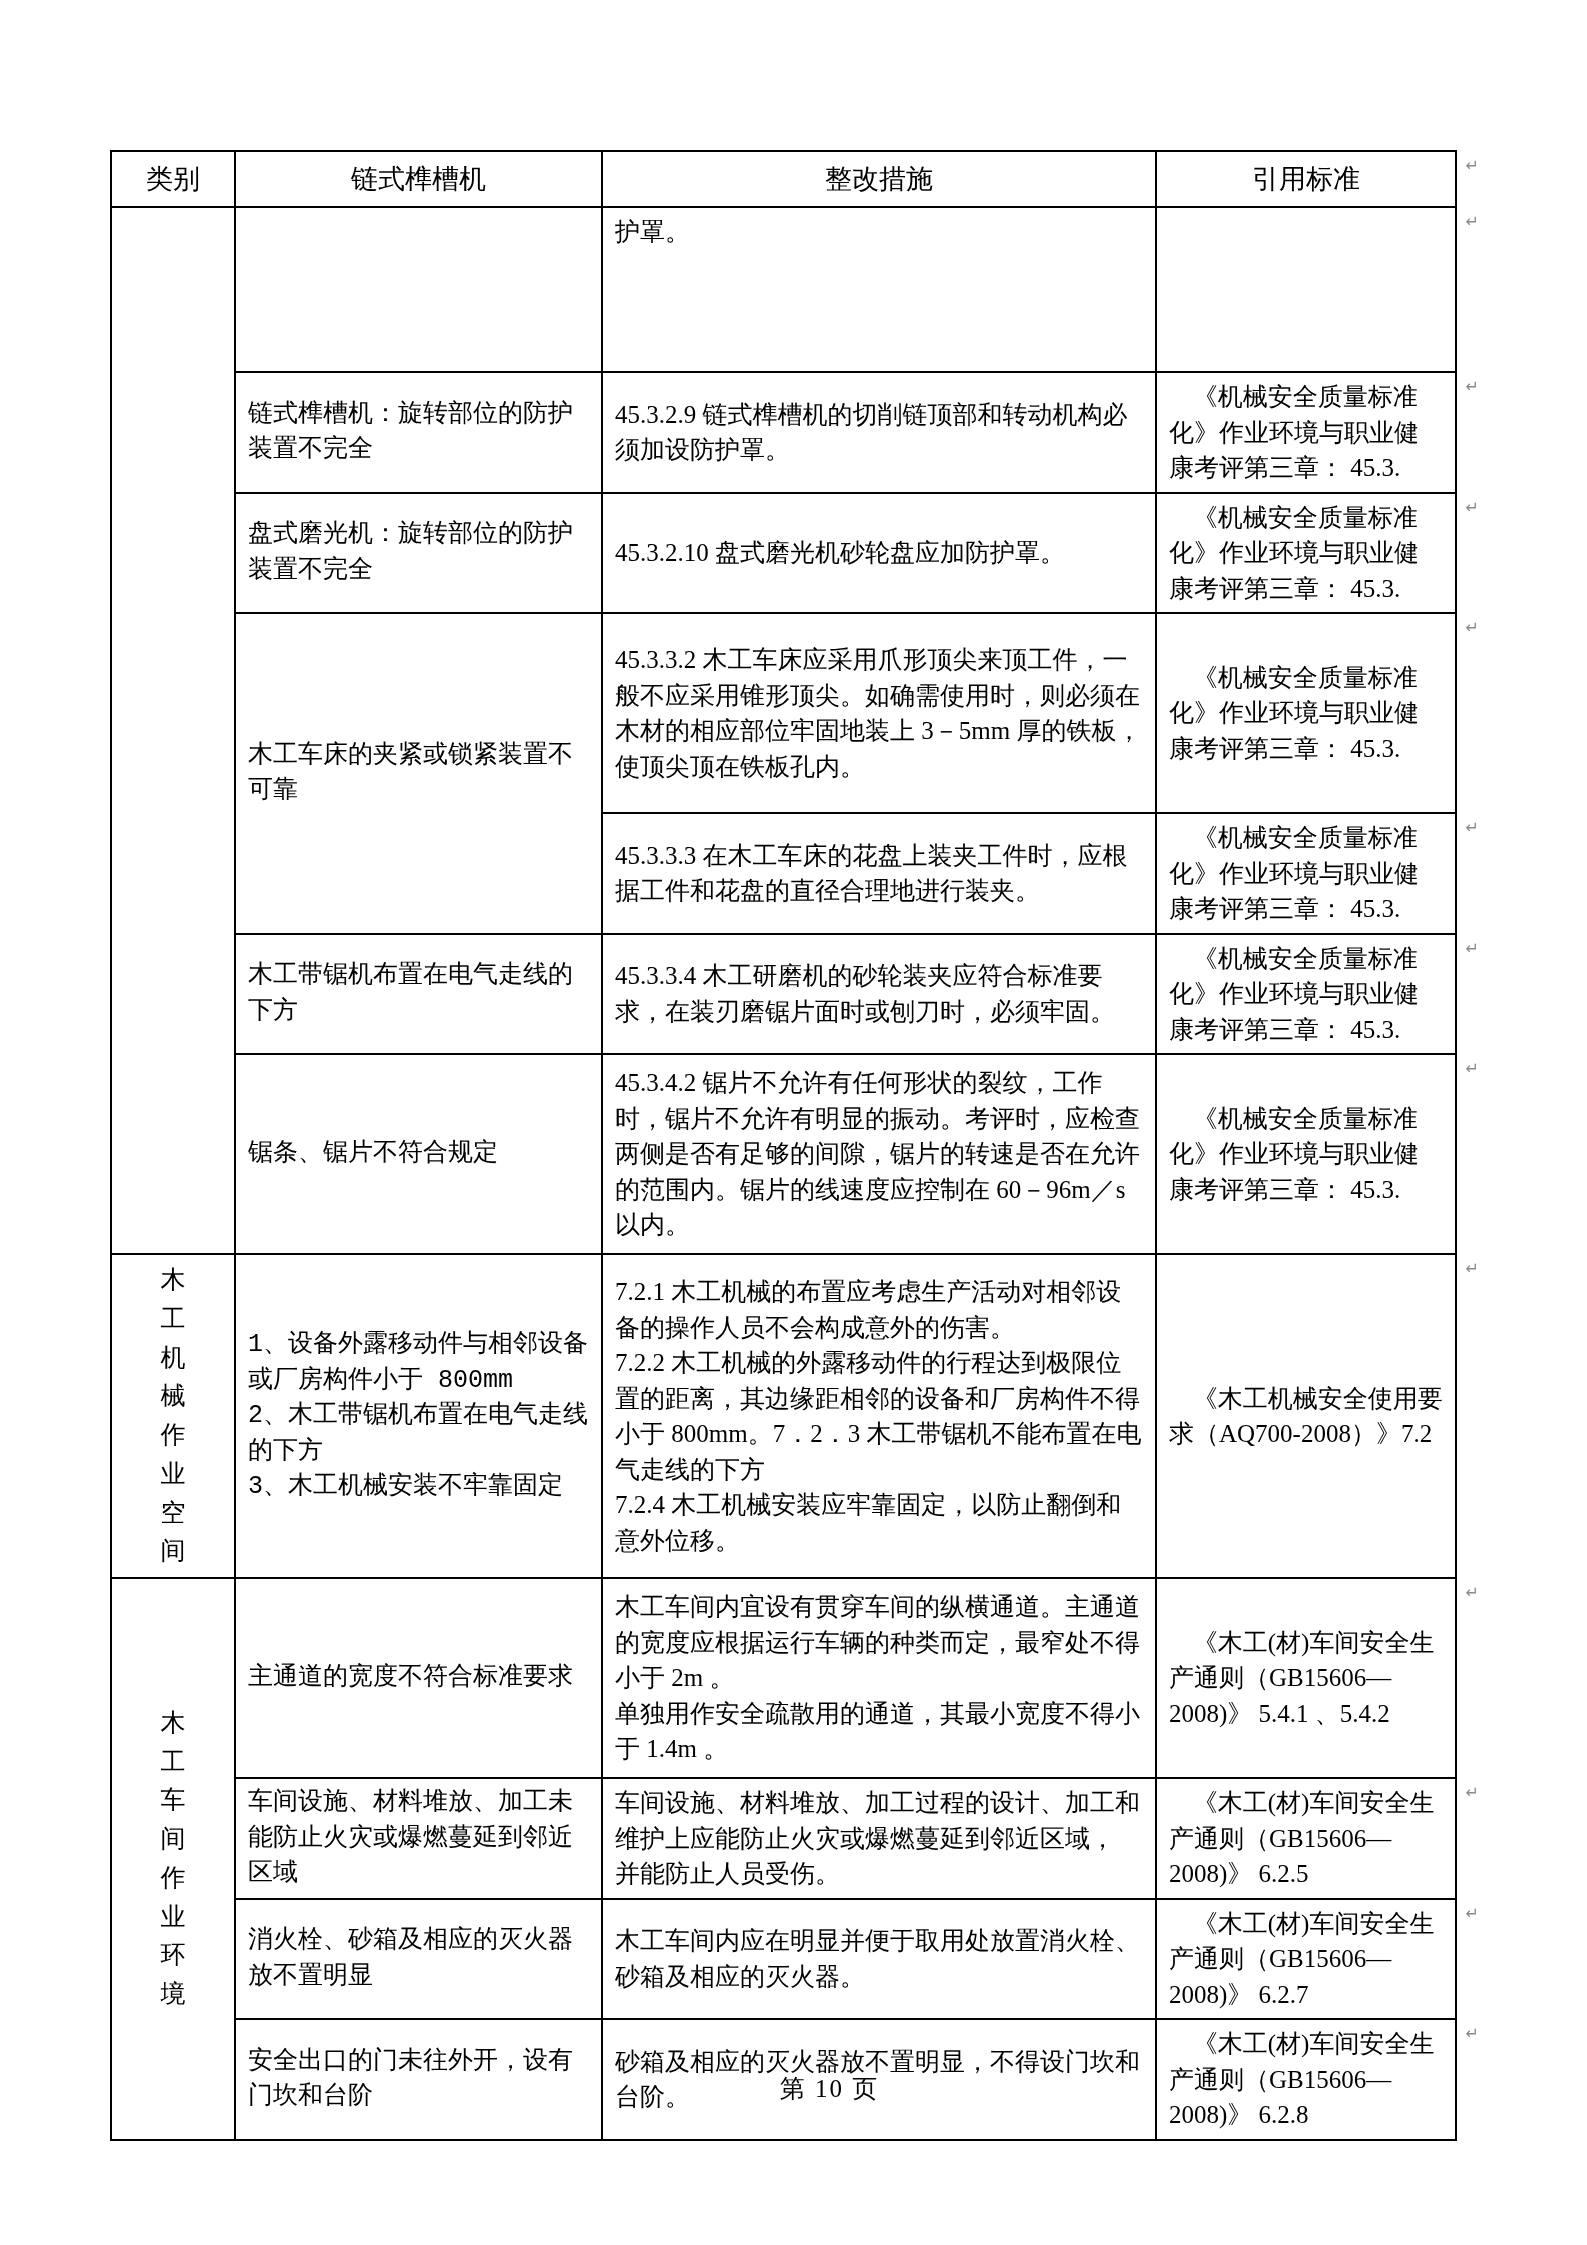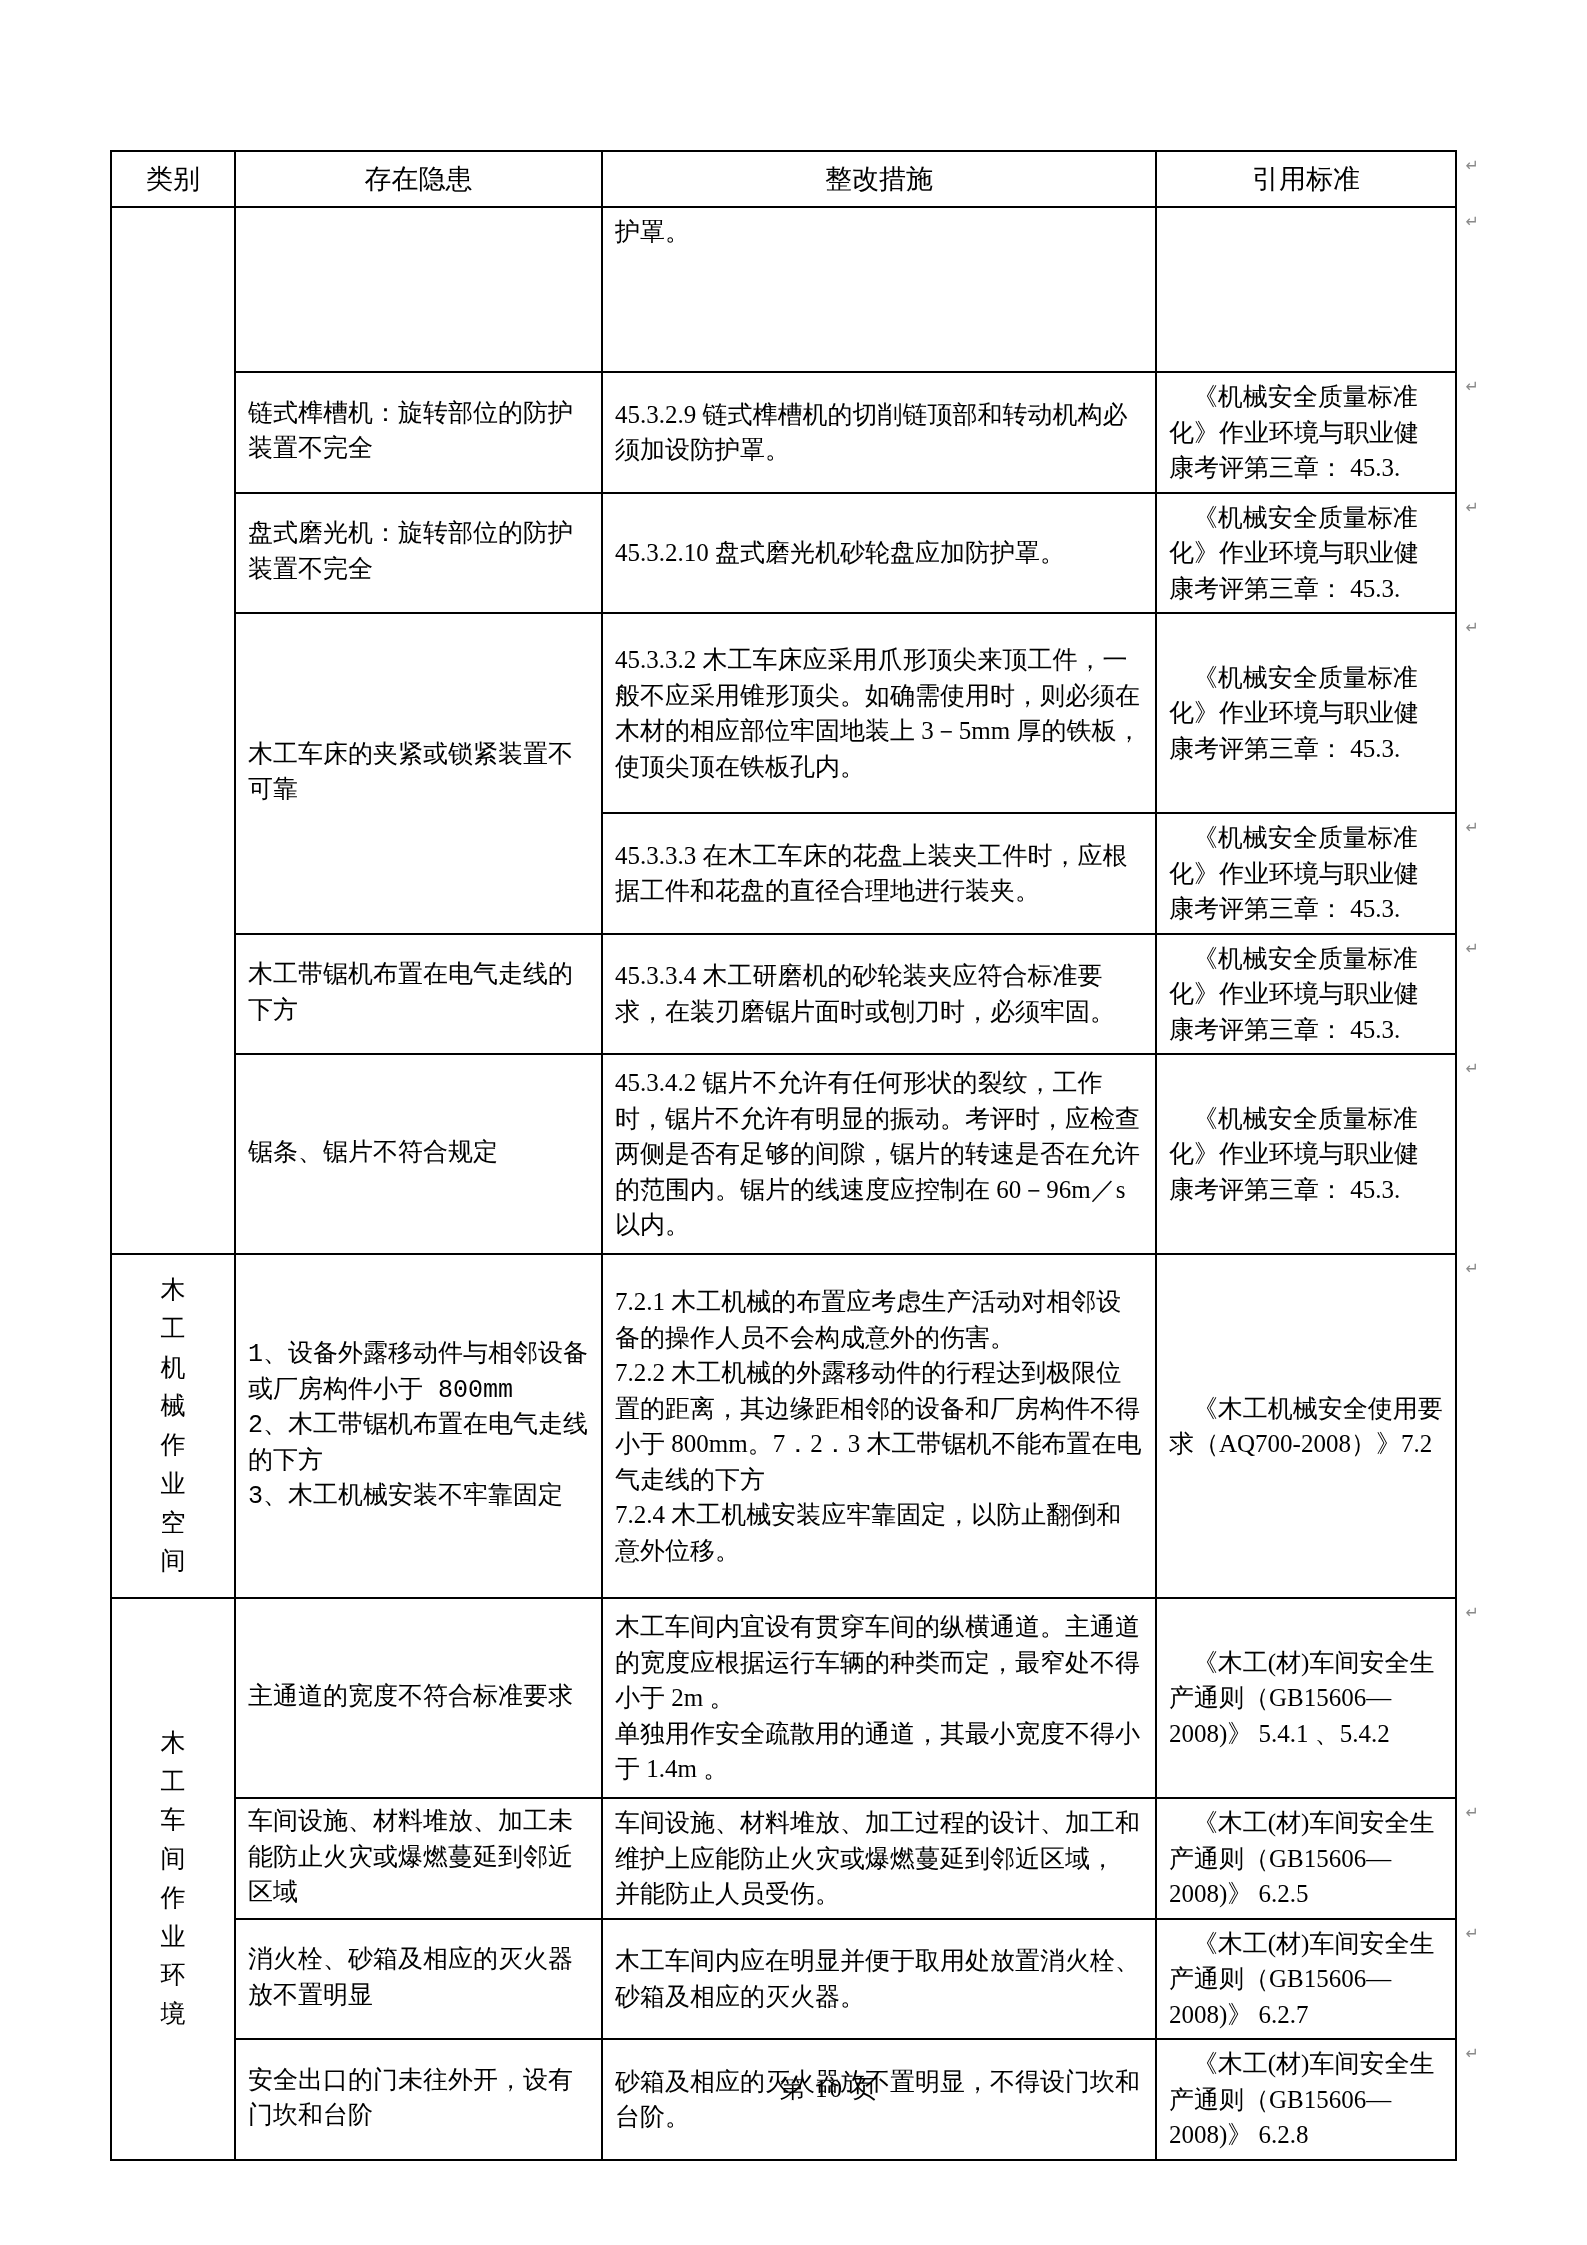--- a/index.html
+++ b/index.html
@@ -35,21 +35,21 @@
   col.c-haz { width:367px; }
   col.c-mea { width:554px; }
   col.c-ref { width:300px; }
 
   td.cat {
     text-align:center;
     padding:6px 4px;
   }
   td.cat .vtext {
     width:1.15em;
-    margin:10px auto;
+    margin:0 auto;
     word-break:break-all;
     line-height:1.55;
     letter-spacing:0;
   }
   td.haz { text-align:left; white-space:pre-line;font-family:Liberation Mono, monospace; }
   td.mea { text-align:left; white-space:pre-line;border-radius:17px; }
   td.ref { text-align:left; text-indent:0.95em; }
   td.vtop { vertical-align:top; }
 
   tr.h-header { height:56px; }
@@ -92,21 +92,21 @@
   <colgroup>
     <col class="c-cat">
       <col class="c-haz">
       <col class="c-mea">
       <col class="c-ref">
   </colgroup>
 
   <tbody>
       <tr class="h-header">
     <th>类别</th>
-    <th>存在隐患</th>
+    <th>链式榫槽机</th>
     <th>整改措施</th>
     <th><span>引用标准</span><span class="pmark">↵</span></th>
   </tr>
 
   <tr class="rA1">
     <td class="cat" rowspan="7">
           <div class="vtext"></div>
         </td>
     <td class="haz"></td>
     <td class="mea vtop">护罩。</td>

